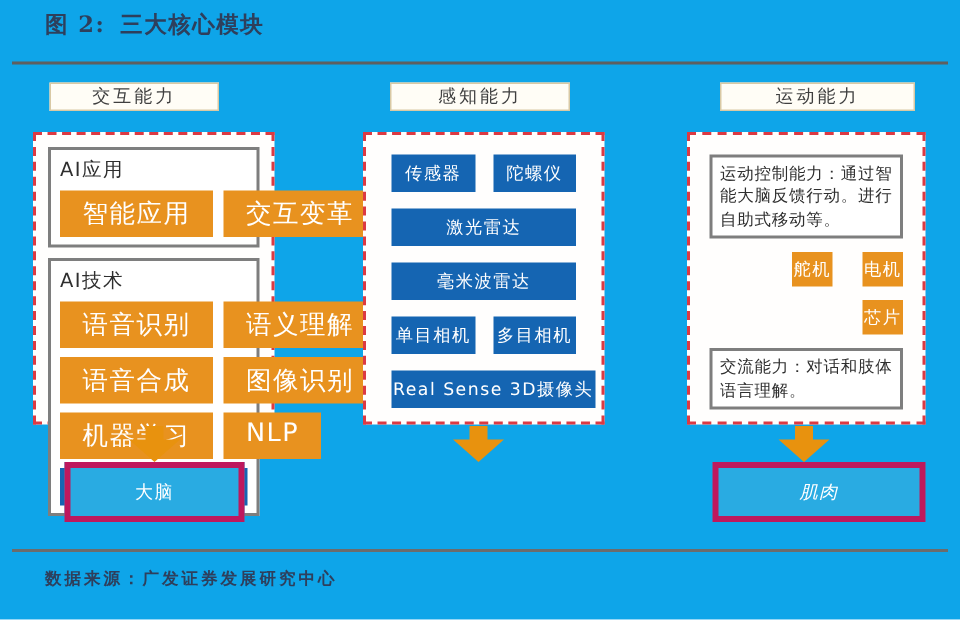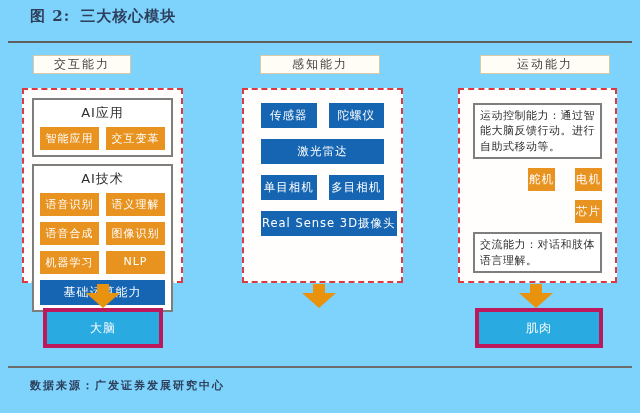--- a/index.html
+++ b/index.html
@@ -1,54 +1,54 @@
 <!DOCTYPE html>
 <html><head>
 <meta charset="utf-8">
 <style>
   html,body{margin:0;padding:0;background:#ffffff;}
   body{font-family:"DejaVu Sans","Liberation Sans",sans-serif;}
-  .page{position:relative;width:640px;height:413px;background:#7dd3fc;overflow:hidden;}
+  .page{position:relative;width:640px;height:413px;background:#0ea5e9;overflow:hidden;}
 
   
   .fig-title{position:absolute;left:30px;top:7px;font-size:15px;font-weight:bold;
     color:#2e3f5c;font-family:"DejaVu Serif","Liberation Serif",serif;letter-spacing:1px;}
   .fig-title .lbl{margin-right:10px;}
 
   .rule{position:absolute;left:8px;width:624px;height:2px;background:#5f5f5f;}
   .rule.top{top:41px;}
   .rule.bottom{top:366px;background:#6c6c6c;}
 
   
   .col-header{position:absolute;top:55px;height:19px;background:#fffdf6;
     border:1px solid #d9c9a4;color:#3f3f3f;font-size:12px;
     display:flex;align-items:center;justify-content:center;box-sizing:border-box;letter-spacing:2px;}
-  .col-header.c1{left:33px;width:98px;}
+  .col-header.c1{left:33px;width:113px;}
   .col-header.c2{left:260px;width:120px;}
   .col-header.c3{left:480px;width:130px;}
 
   
   .dashed{position:absolute;top:88px;height:195px;border:2px dashed #dc3a43;
     box-sizing:border-box;background:#fffefd;}
   .dashed.c1{left:22px;width:161px;padding:8px 8px;}
   .dashed.c2{left:242px;width:161px;padding:13px 17px;}
   .dashed.c3{left:458px;width:159px;padding:13px 13px;}
   .dashed{display:flex;flex-direction:column;}
   .dashed.c1{gap:7px;}
   .dashed.c2{gap:11px;}
   .dashed.c3{gap:9px;align-items:flex-end;}
 
   
   .white-box{border:2px solid #7e7e7e;background:#ffffff;padding:3px 6px 5px;box-sizing:border-box;}
-  .box-title{text-align:center;font-size:13px;color:#2f2f2f;margin:1px 0 5px;letter-spacing:1px;}
+  .box-title{text-align:left;font-size:13px;color:#2f2f2f;margin:1px 0 5px;letter-spacing:1px;}
 
   .chip-row{display:flex;gap:7px;margin-bottom:6px;}
   .chip-row:last-child{margin-bottom:0;}
-  .chip{flex:1;background:#e8921f;color:#ffffff;font-size:11px;text-align:center;
-    padding:4px 5px;white-space:nowrap;letter-spacing:1px;}
+  .chip{flex:1;background:#e8921f;color:#ffffff;font-size:17px;text-align:center;
+    padding:4px 15px;white-space:nowrap;letter-spacing:1px;}
   .bar-blue{background:#1565b2;color:#ffffff;text-align:center;font-size:12px;
     padding:4px 1px;letter-spacing:1px;}
 
   
   .brow{display:flex;gap:12px;}
   .bchip{flex:1;background:#1565b2;color:#ffffff;font-size:11.5px;text-align:center;
     padding:5px 1px;white-space:nowrap;letter-spacing:1px;}
 
   
   .note-box{border:2px solid #7e7e7e;background:#ffffff;color:#2f2f2f;
@@ -61,21 +61,21 @@
 
   
   .arrow{position:absolute;top:284px;width:36px;height:24px;}
 
   
   .target{position:absolute;top:308px;height:40px;background:#29abe2;border:4px solid #be185d;
     color:#ffffff;font-size:12px;display:flex;align-items:center;justify-content:center;
     box-sizing:border-box;letter-spacing:1px;}
   .target.t1{left:43px;width:120px;}
   .target.t2{left:258px;width:122px;}
-  .target.t3{left:475px;width:128px;}
+  .target.t3{left:475px;width:142px;font-style:italic;}
 
   
   .footer{position:absolute;left:30px;top:378px;font-size:11px;font-weight:bold;
     color:#2e3f5c;font-family:"DejaVu Serif","Liberation Serif",serif;letter-spacing:2px;}
 </style>
 </head>
 <body>
 
 <div class="page">
 
@@ -116,20 +116,23 @@
 
   <div class="dashed c2">
     <div class="brow">
       <div class="bchip">传感器</div>
       <div class="bchip">陀螺仪</div>
     </div>
     <div class="brow">
       <div class="bchip">激光雷达</div>
     </div>
     <div class="brow">
+      <div class="bchip">毫米波雷达</div>
+    </div>
+    <div class="brow">
       <div class="bchip">单目相机</div>
       <div class="bchip">多目相机</div>
     </div>
     <div class="brow">
       <div class="bchip">Real Sense 3D摄像头</div>
     </div>
   </div>
 
   <div class="dashed c3">
     <div class="note-box">运动控制能力：通过智能大脑反馈行动。进行自助式移动等。</div>

